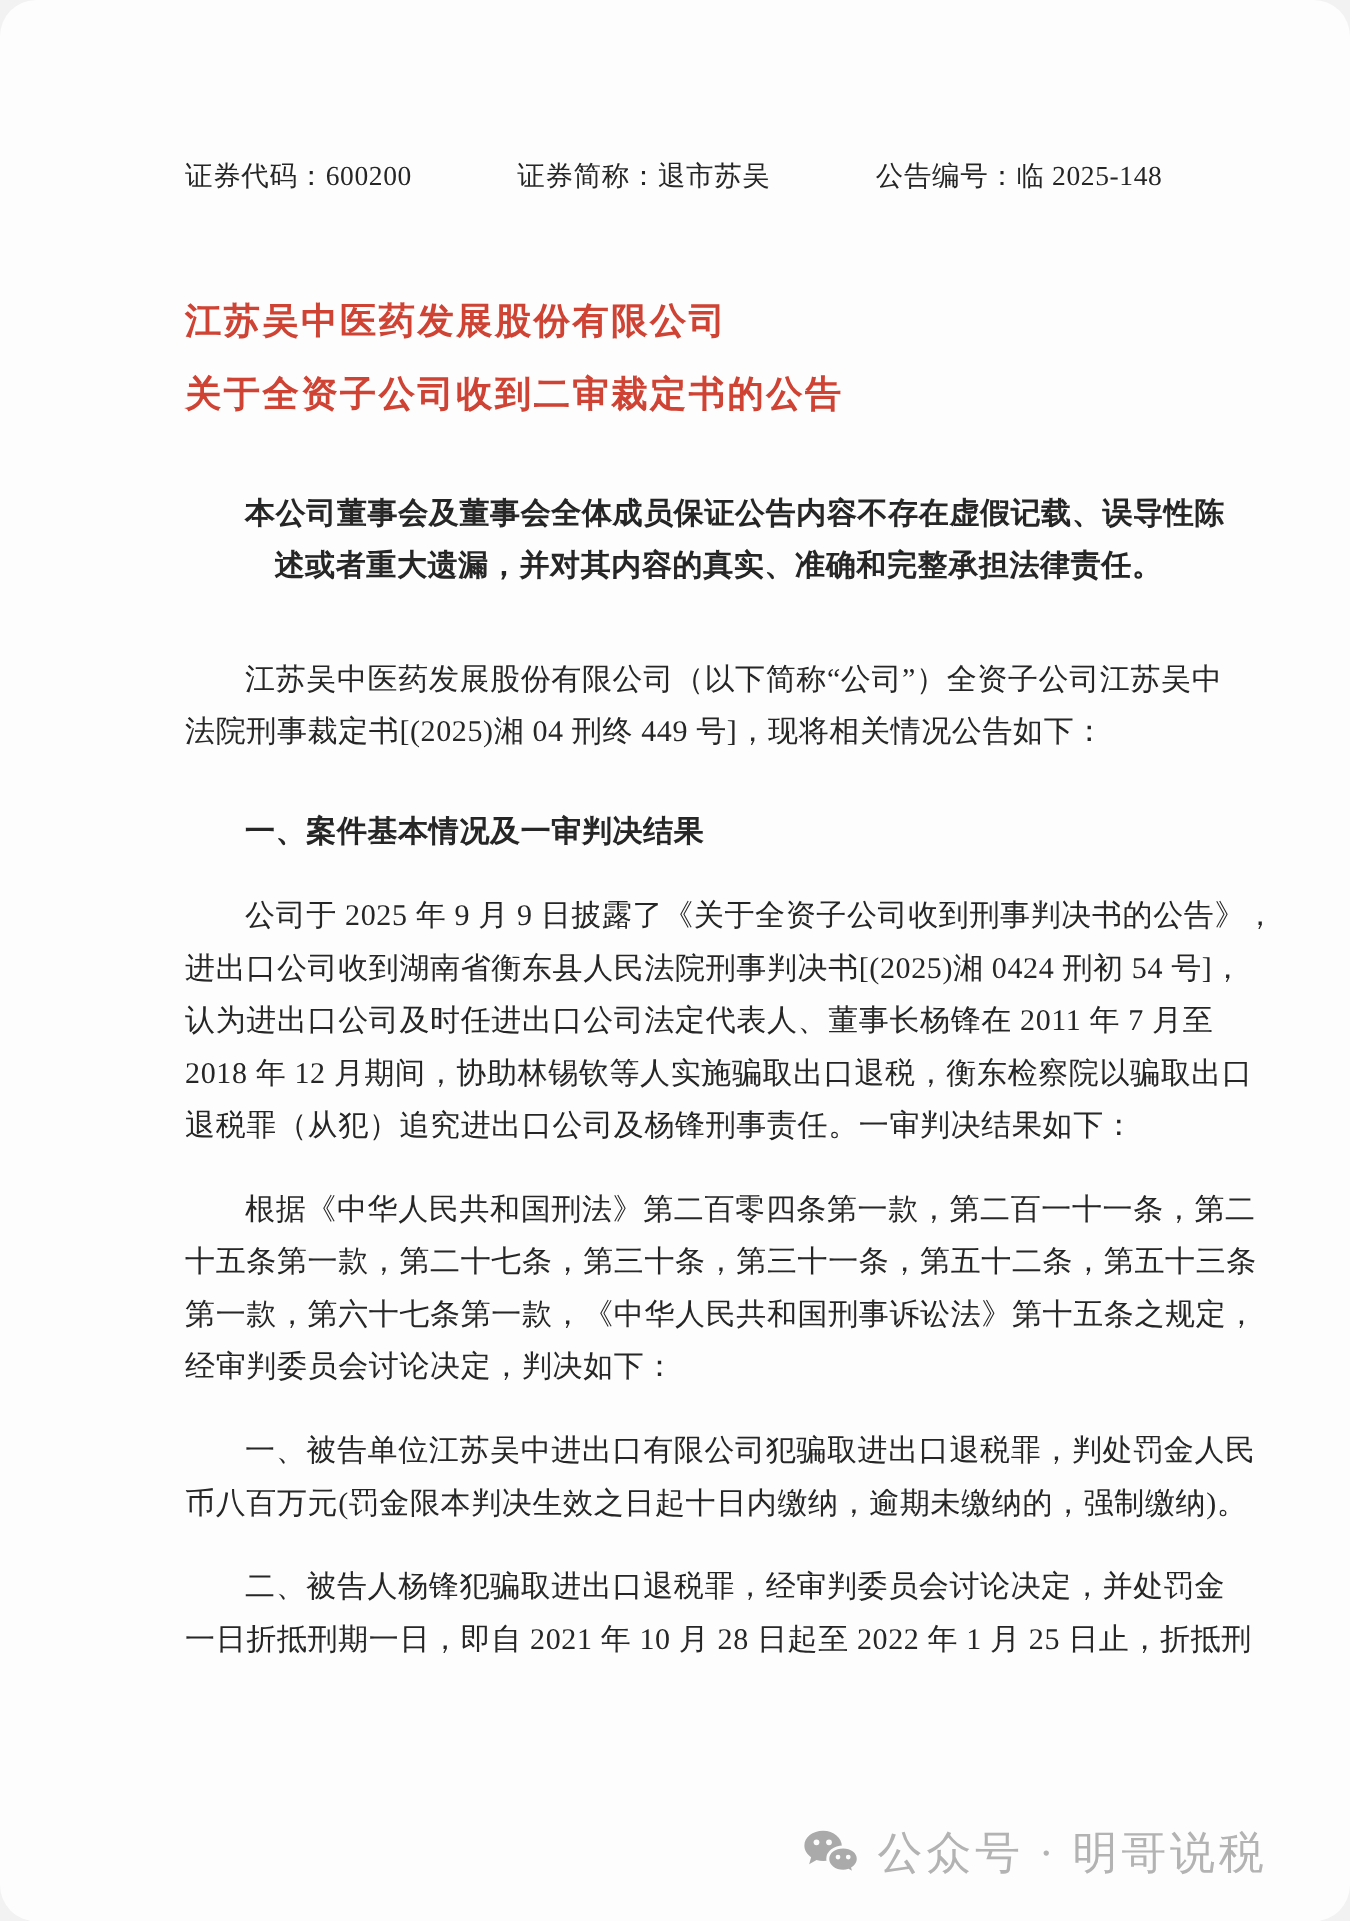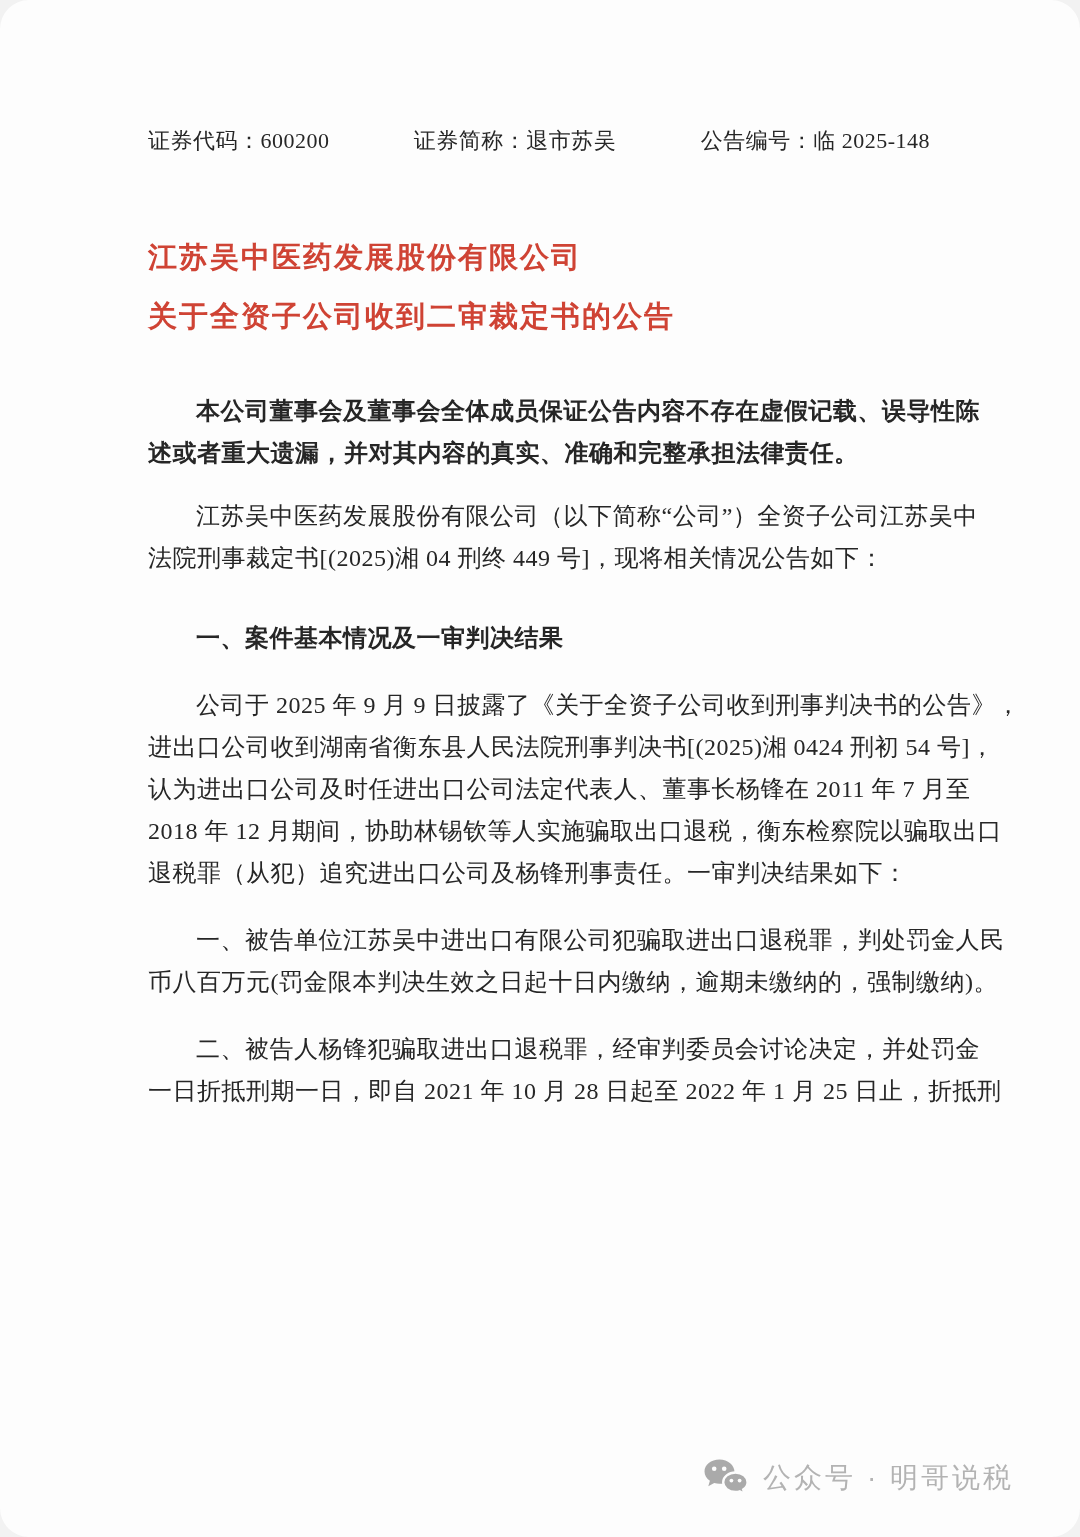--- a/index.html
+++ b/index.html
@@ -46,47 +46,47 @@
 
   .para { margin-top: 25px; }
   .para .line {
     font-size: 24px;
     line-height: 42px;
     letter-spacing: 0.5px;
     white-space: nowrap;
   }
   .para .line.indent { text-indent: 2em; }
 
-  .declaration { margin-top: 44px; }
+  .declaration { margin-top: 44px; text-align: right; }
   .declaration .line { font-weight: bold; }
 
-  .after-declaration { margin-top: 21px; }
+  .after-declaration { margin-top: 49px; }
 
   .section-heading {
     margin-top: 38px;
     font-size: 24px;
     line-height: 42px;
     font-weight: bold;
     text-indent: 2em;
     letter-spacing: 0.5px;
   }
 
   .watermark {
     position: absolute;
     right: 66px;
     top: 1458px;
     display: flex;
     align-items: center;
     gap: 14px;
     color: var(--watermark-gray);
   }
   .watermark .wm-text {
-    font-size: 28px;
+    font-size: 36px;
     letter-spacing: 3px;
-    font-family: Liberation Sans, sans-serif;
+    font-family: Liberation Serif, serif;
   }
   .watermark svg { display: block; }
 </style>
 </head>
 <body>
 
 <div class="page">
 
   <div class="header-row">
     <span>证券代码：600200</span>
@@ -112,20 +112,26 @@
   <div class="section-heading">一、案件基本情况及一审判决结果</div>
 
   <div class="para">
       <div class="line indent">公司于 2025 年 9 月 9 日披露了《关于全资子公司收到刑事判决书的公告》，</div>
       <div class="line">进出口公司收到湖南省衡东县人民法院刑事判决书[(2025)湘 0424 刑初 54 号]，</div>
       <div class="line">认为进出口公司及时任进出口公司法定代表人、董事长杨锋在 2011 年 7 月至</div>
       <div class="line">2018 年 12 月期间，协助林锡钦等人实施骗取出口退税，衡东检察院以骗取出口</div>
       <div class="line">退税罪（从犯）追究进出口公司及杨锋刑事责任。一审判决结果如下：</div>
     </div>
 
+  <div class="para">
+      <div class="line indent">根据《中华人民共和国刑法》第二百零四条第一款，第二百一十一条，第二</div>
+      <div class="line">十五条第一款，第二十七条，第三十条，第三十一条，第五十二条，第五十三条</div>
+      <div class="line">第一款，第六十七条第一款，《中华人民共和国刑事诉讼法》第十五条之规定，</div>
+      <div class="line">经审判委员会讨论决定，判决如下：</div>
+    </div>
 
   <div class="para">
       <div class="line indent">一、被告单位江苏吴中进出口有限公司犯骗取进出口退税罪，判处罚金人民</div>
       <div class="line">币八百万元(罚金限本判决生效之日起十日内缴纳，逾期未缴纳的，强制缴纳)。</div>
     </div>
 
   <div class="para">
       <div class="line indent">二、被告人杨锋犯骗取进出口退税罪，经审判委员会讨论决定，并处罚金</div>
       <div class="line">一日折抵刑期一日，即自 2021 年 10 月 28 日起至 2022 年 1 月 25 日止，折抵刑</div>
     </div>

